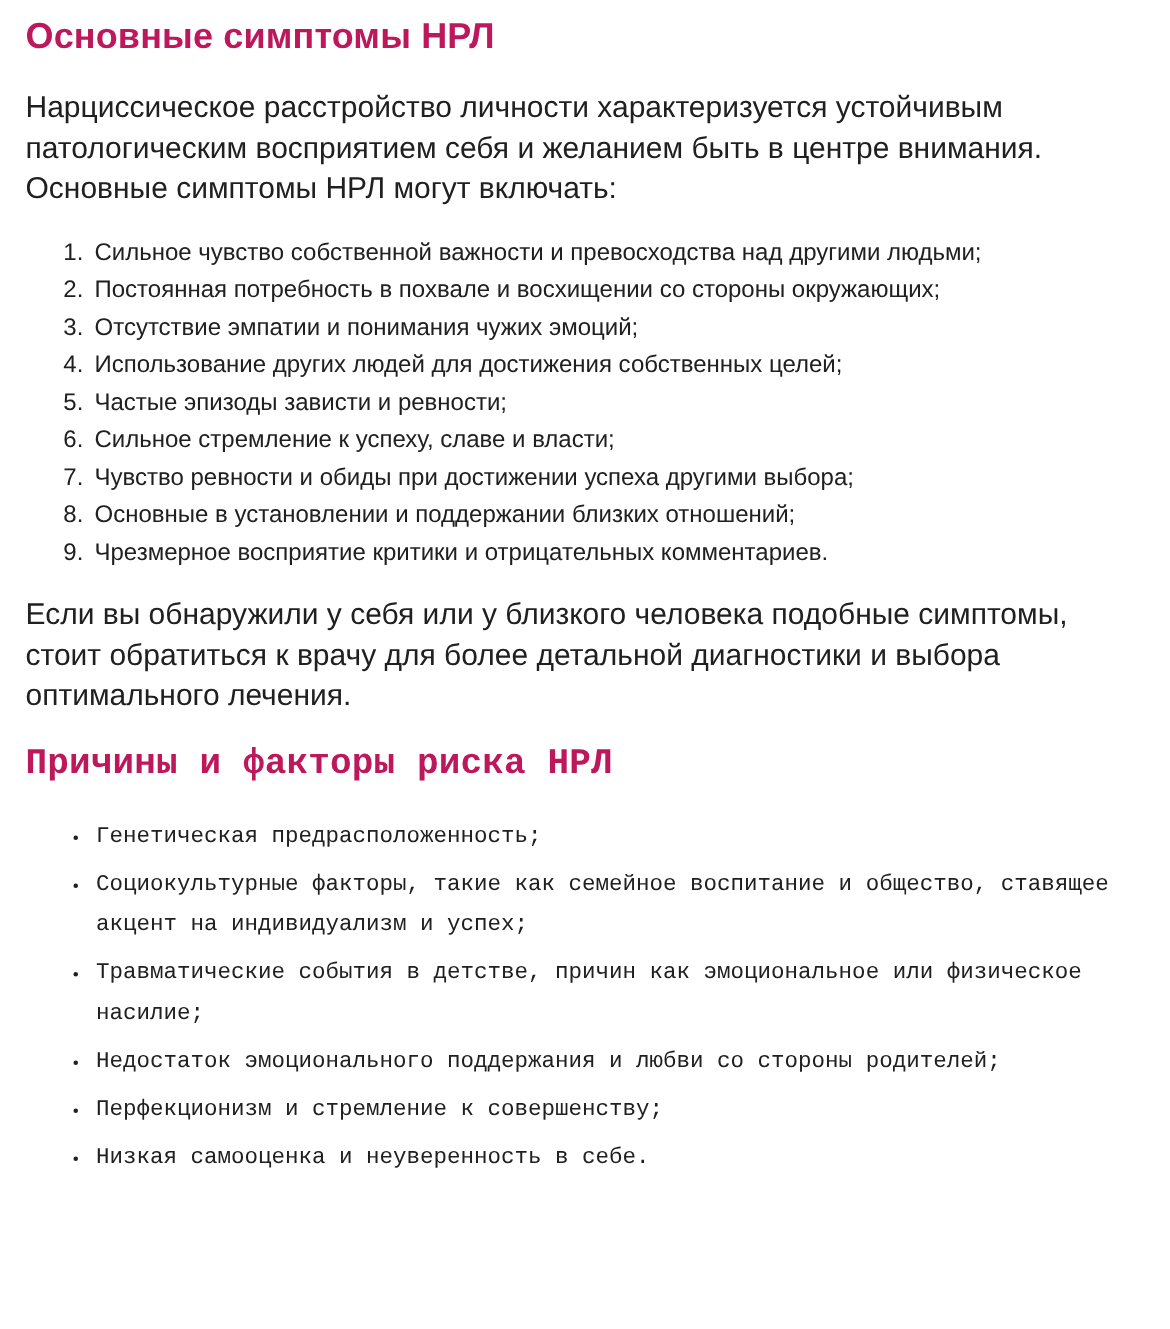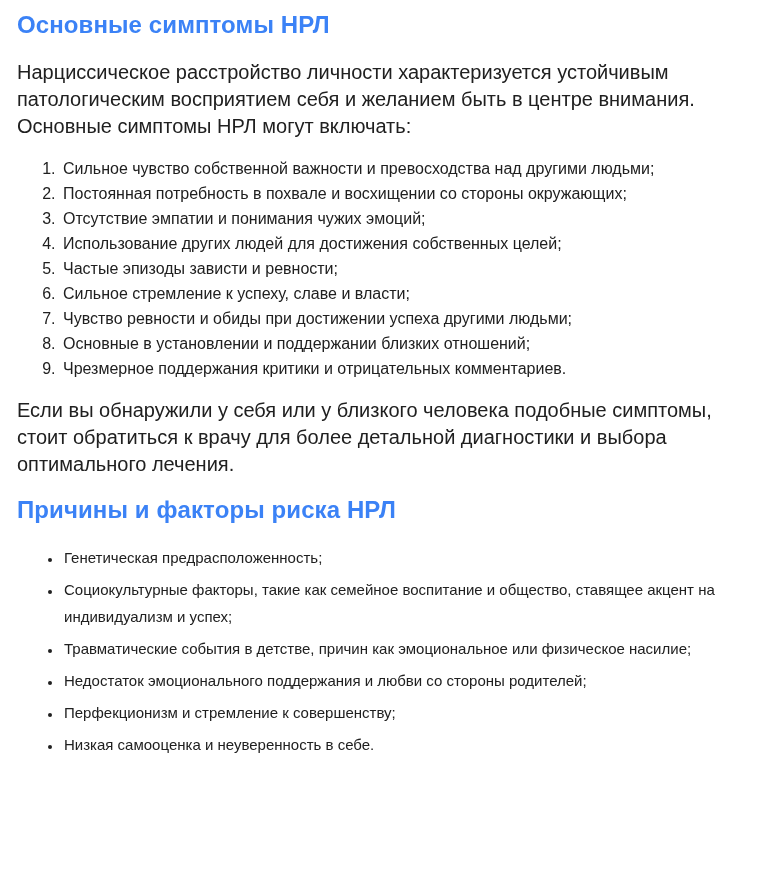--- a/index.html
+++ b/index.html
@@ -12,21 +12,21 @@
     color: #202020;
     -webkit-font-smoothing: antialiased;
   }
   main.article {
     padding: 9px 15px 13px 17px;
   }
   h2.section-heading {
     font-size: 24px;
     line-height: 32px;
     font-weight: 700;
-    color: #3b82f6;
+    color: #be185d;
     margin: 0 0 18px 0;
     letter-spacing: 0.1px;
   }
   p.paragraph {
     font-size: 20px;
     line-height: 27px;
     margin: 0 0 16px 0;
   }
   ol.num-list {
     margin: 0 0 16px 0;
@@ -45,40 +45,40 @@
   }
   ul.bullet-list li {
     line-height: 27px;
     margin: 5px 0;
     padding-left: 2px;
   }
   ul.bullet-list li::marker {
     font-size: 0.8em;
   }
   section.doc-section { margin: 0; }
-  section.doc-section + section.doc-section { margin-top: 0; }
+  section.doc-section + section.doc-section { margin-top: 0; font-family: Liberation Mono, monospace; }
 </style>
 </head>
 <body>
 
 <main class="article">
 
   <section class="doc-section">
     <h2 class="section-heading">Основные симптомы НРЛ</h2>
     <p class="paragraph">Нарциссическое расстройство личности характеризуется устойчивым патологическим восприятием себя и желанием быть в центре внимания. Основные симптомы НРЛ могут включать:</p>
     <ol class="num-list">
       <li>Сильное чувство собственной важности и превосходства над другими людьми;</li>
       <li>Постоянная потребность в похвале и восхищении со стороны окружающих;</li>
       <li>Отсутствие эмпатии и понимания чужих эмоций;</li>
       <li>Использование других людей для достижения собственных целей;</li>
       <li>Частые эпизоды зависти и ревности;</li>
       <li>Сильное стремление к успеху, славе и власти;</li>
-      <li>Чувство ревности и обиды при достижении успеха другими людьми;</li>
+      <li>Чувство ревности и обиды при достижении успеха другими выбора;</li>
       <li>Основные в установлении и поддержании близких отношений;</li>
-      <li>Чрезмерное поддержания критики и отрицательных комментариев.</li>
+      <li>Чрезмерное восприятие критики и отрицательных комментариев.</li>
     </ol>
     <p class="paragraph">Если вы обнаружили у себя или у близкого человека подобные симптомы, стоит обратиться к врачу для более детальной диагностики и выбора оптимального лечения.</p>
   </section>
 
   <section class="doc-section">
     <h2 class="section-heading">Причины и факторы риска НРЛ</h2>
     <ul class="bullet-list">
       <li>Генетическая предрасположенность;</li>
       <li>Социокультурные факторы, такие как семейное воспитание и общество, ставящее акцент на индивидуализм и успех;</li>
       <li>Травматические события в детстве, причин как эмоциональное или физическое насилие;</li>

